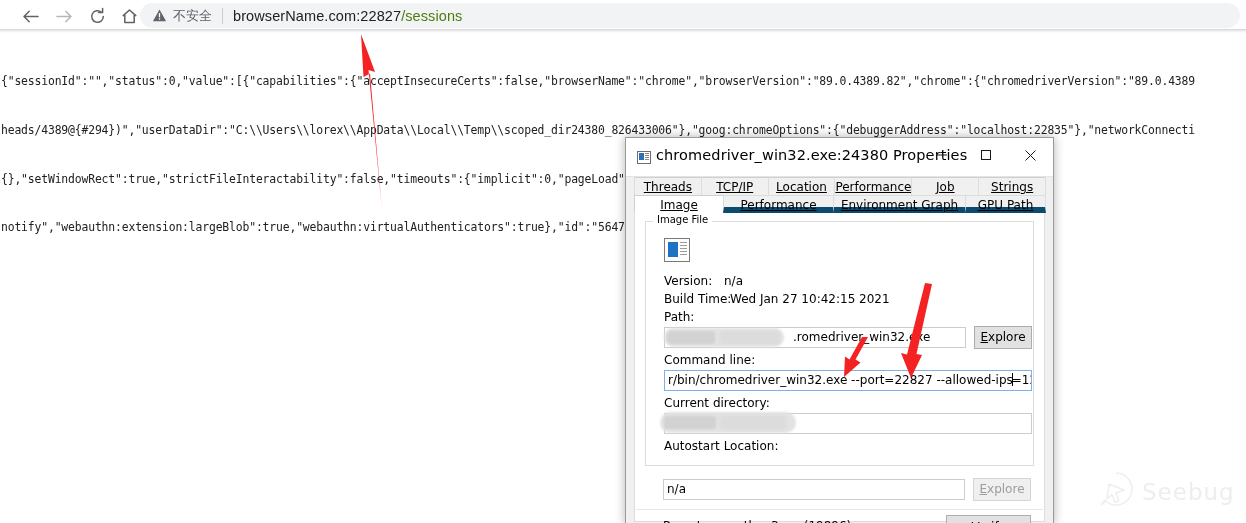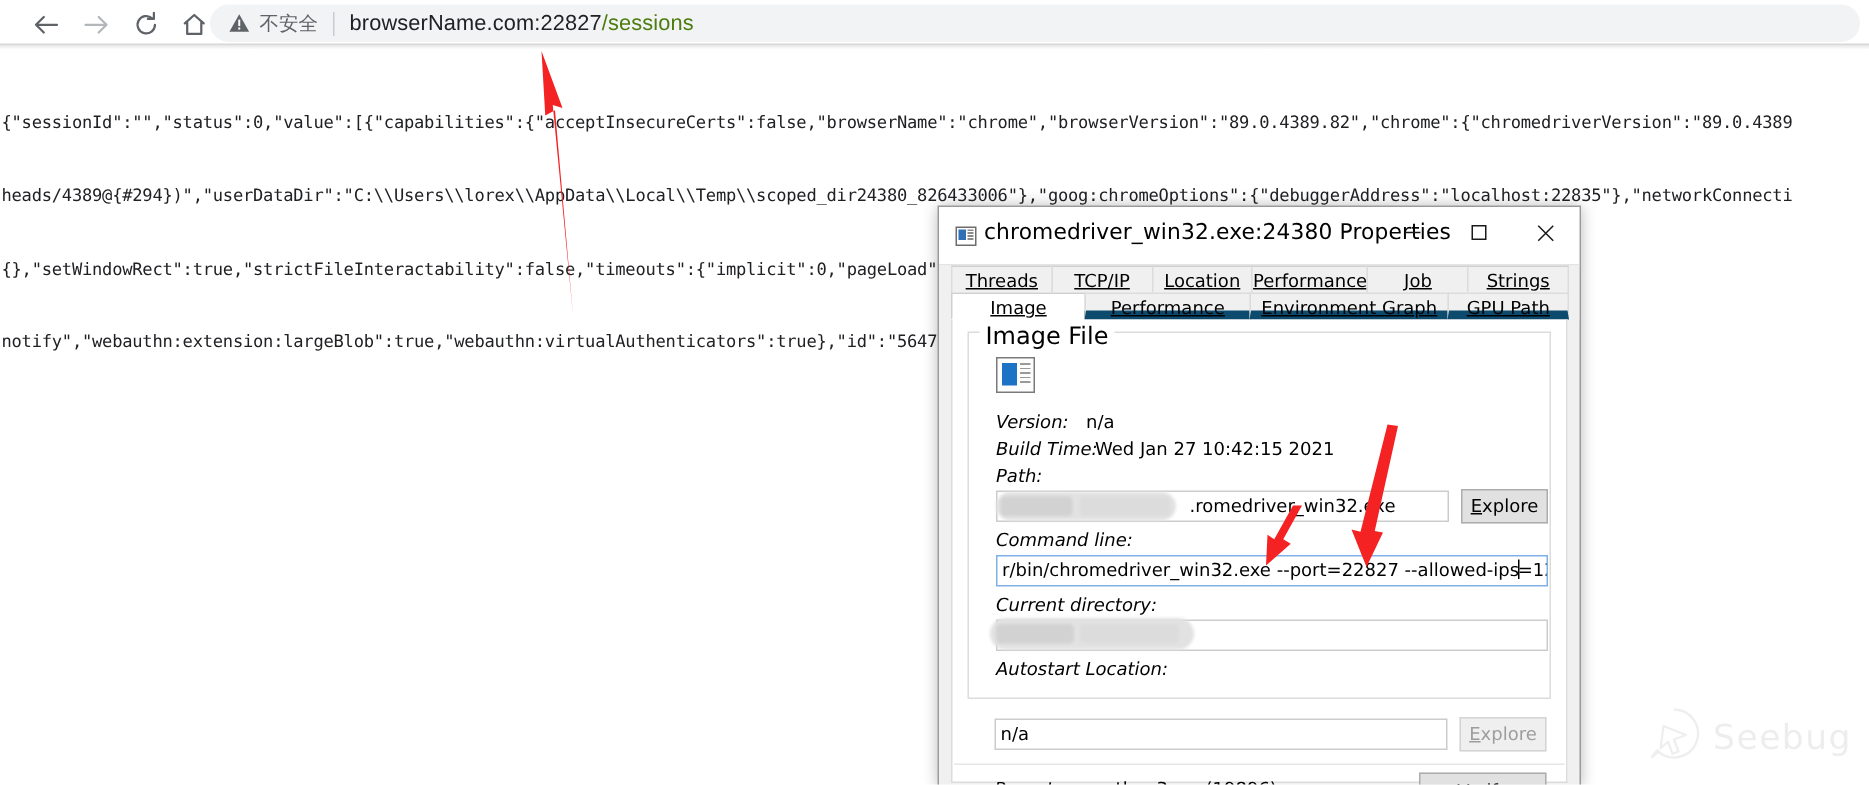--- a/index.html
+++ b/index.html
@@ -112,32 +112,32 @@
   
   #props-page{
     position:absolute;left:8px;top:75px;right:8px;bottom:2px;
     background:#ffffff;border:1px solid #dcdcdc;border-top:none;
   }
   .group{
     position:absolute;left:10px;right:10px;top:8px;height:243px;
     border:1px solid #dcdcdc;
   }
   .group-legend{
-    position:absolute;left:7px;top:-8px;background:#ffffff;padding:0 4px;font-size:16px;
+    position:absolute;left:7px;top:-8px;background:#ffffff;padding:0 4px;font-size:10px;
   }
   #file-icon{
     position:absolute;left:18px;top:16px;width:24px;height:22px;
     background:#fdfdfd;border:1px solid #7a7a7a;
   }
   #file-icon .blue{position:absolute;left:3px;top:3px;width:10px;height:15px;background:#1c72c4;}
   #file-icon .lines{
     position:absolute;left:15px;top:3px;width:7px;height:15px;
     background:repeating-linear-gradient(to bottom,#9a9a9a 0,#9a9a9a 1px,#fdfdfd 1px,#fdfdfd 3px);
   }
-  .fld-label{position:absolute;font-size:12px;color:#000;font-style:italic;}
+  .fld-label{position:absolute;font-size:12px;color:#000;}
   .fld-value{position:absolute;font-size:12px;color:#000;}
   .txtbox{
     position:absolute;height:21px;border:1px solid #cccccc;background:#ffffff;
     font-size:12px;line-height:19px;padding-left:3px;color:#000;overflow:hidden;
     white-space:nowrap;box-sizing:border-box;
   }
   .txtbox.focused{border:1px solid #7fb0e6;}
   .btn{
     position:absolute;height:23px;border:1px solid #adadad;background:#e1e1e1;
     font-size:12px;line-height:21px;text-align:center;color:#000;box-sizing:border-box;

